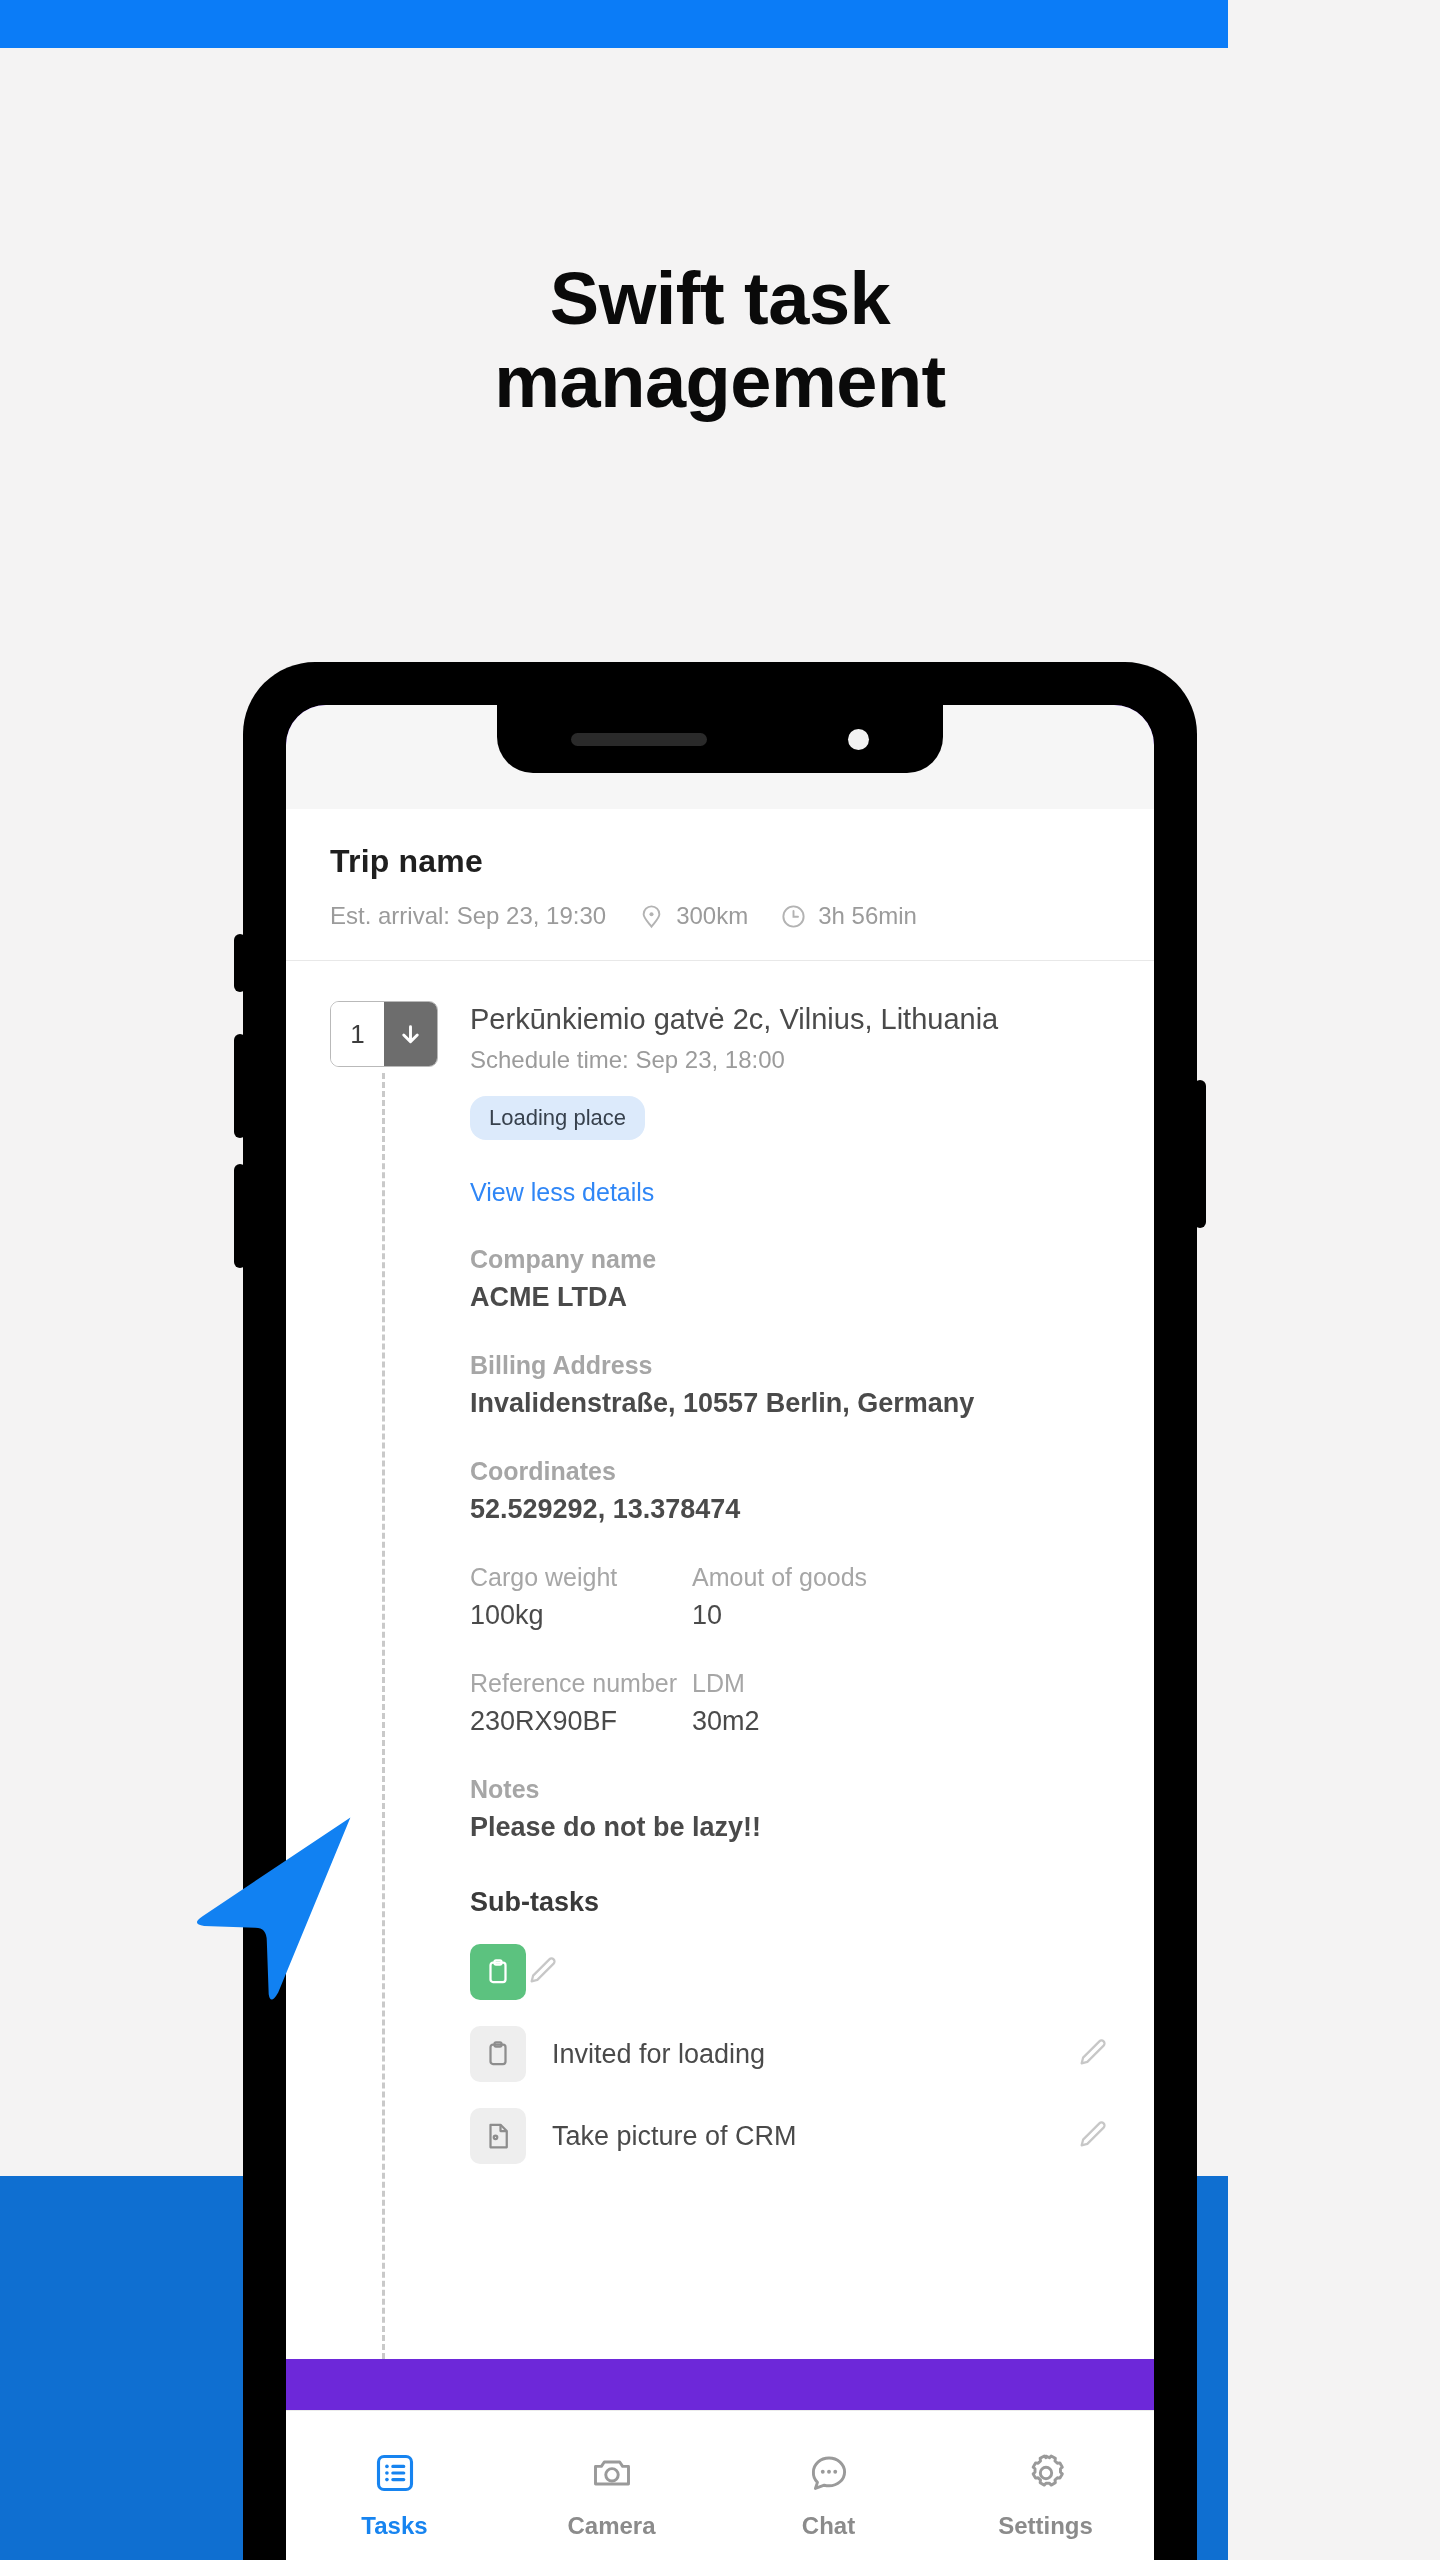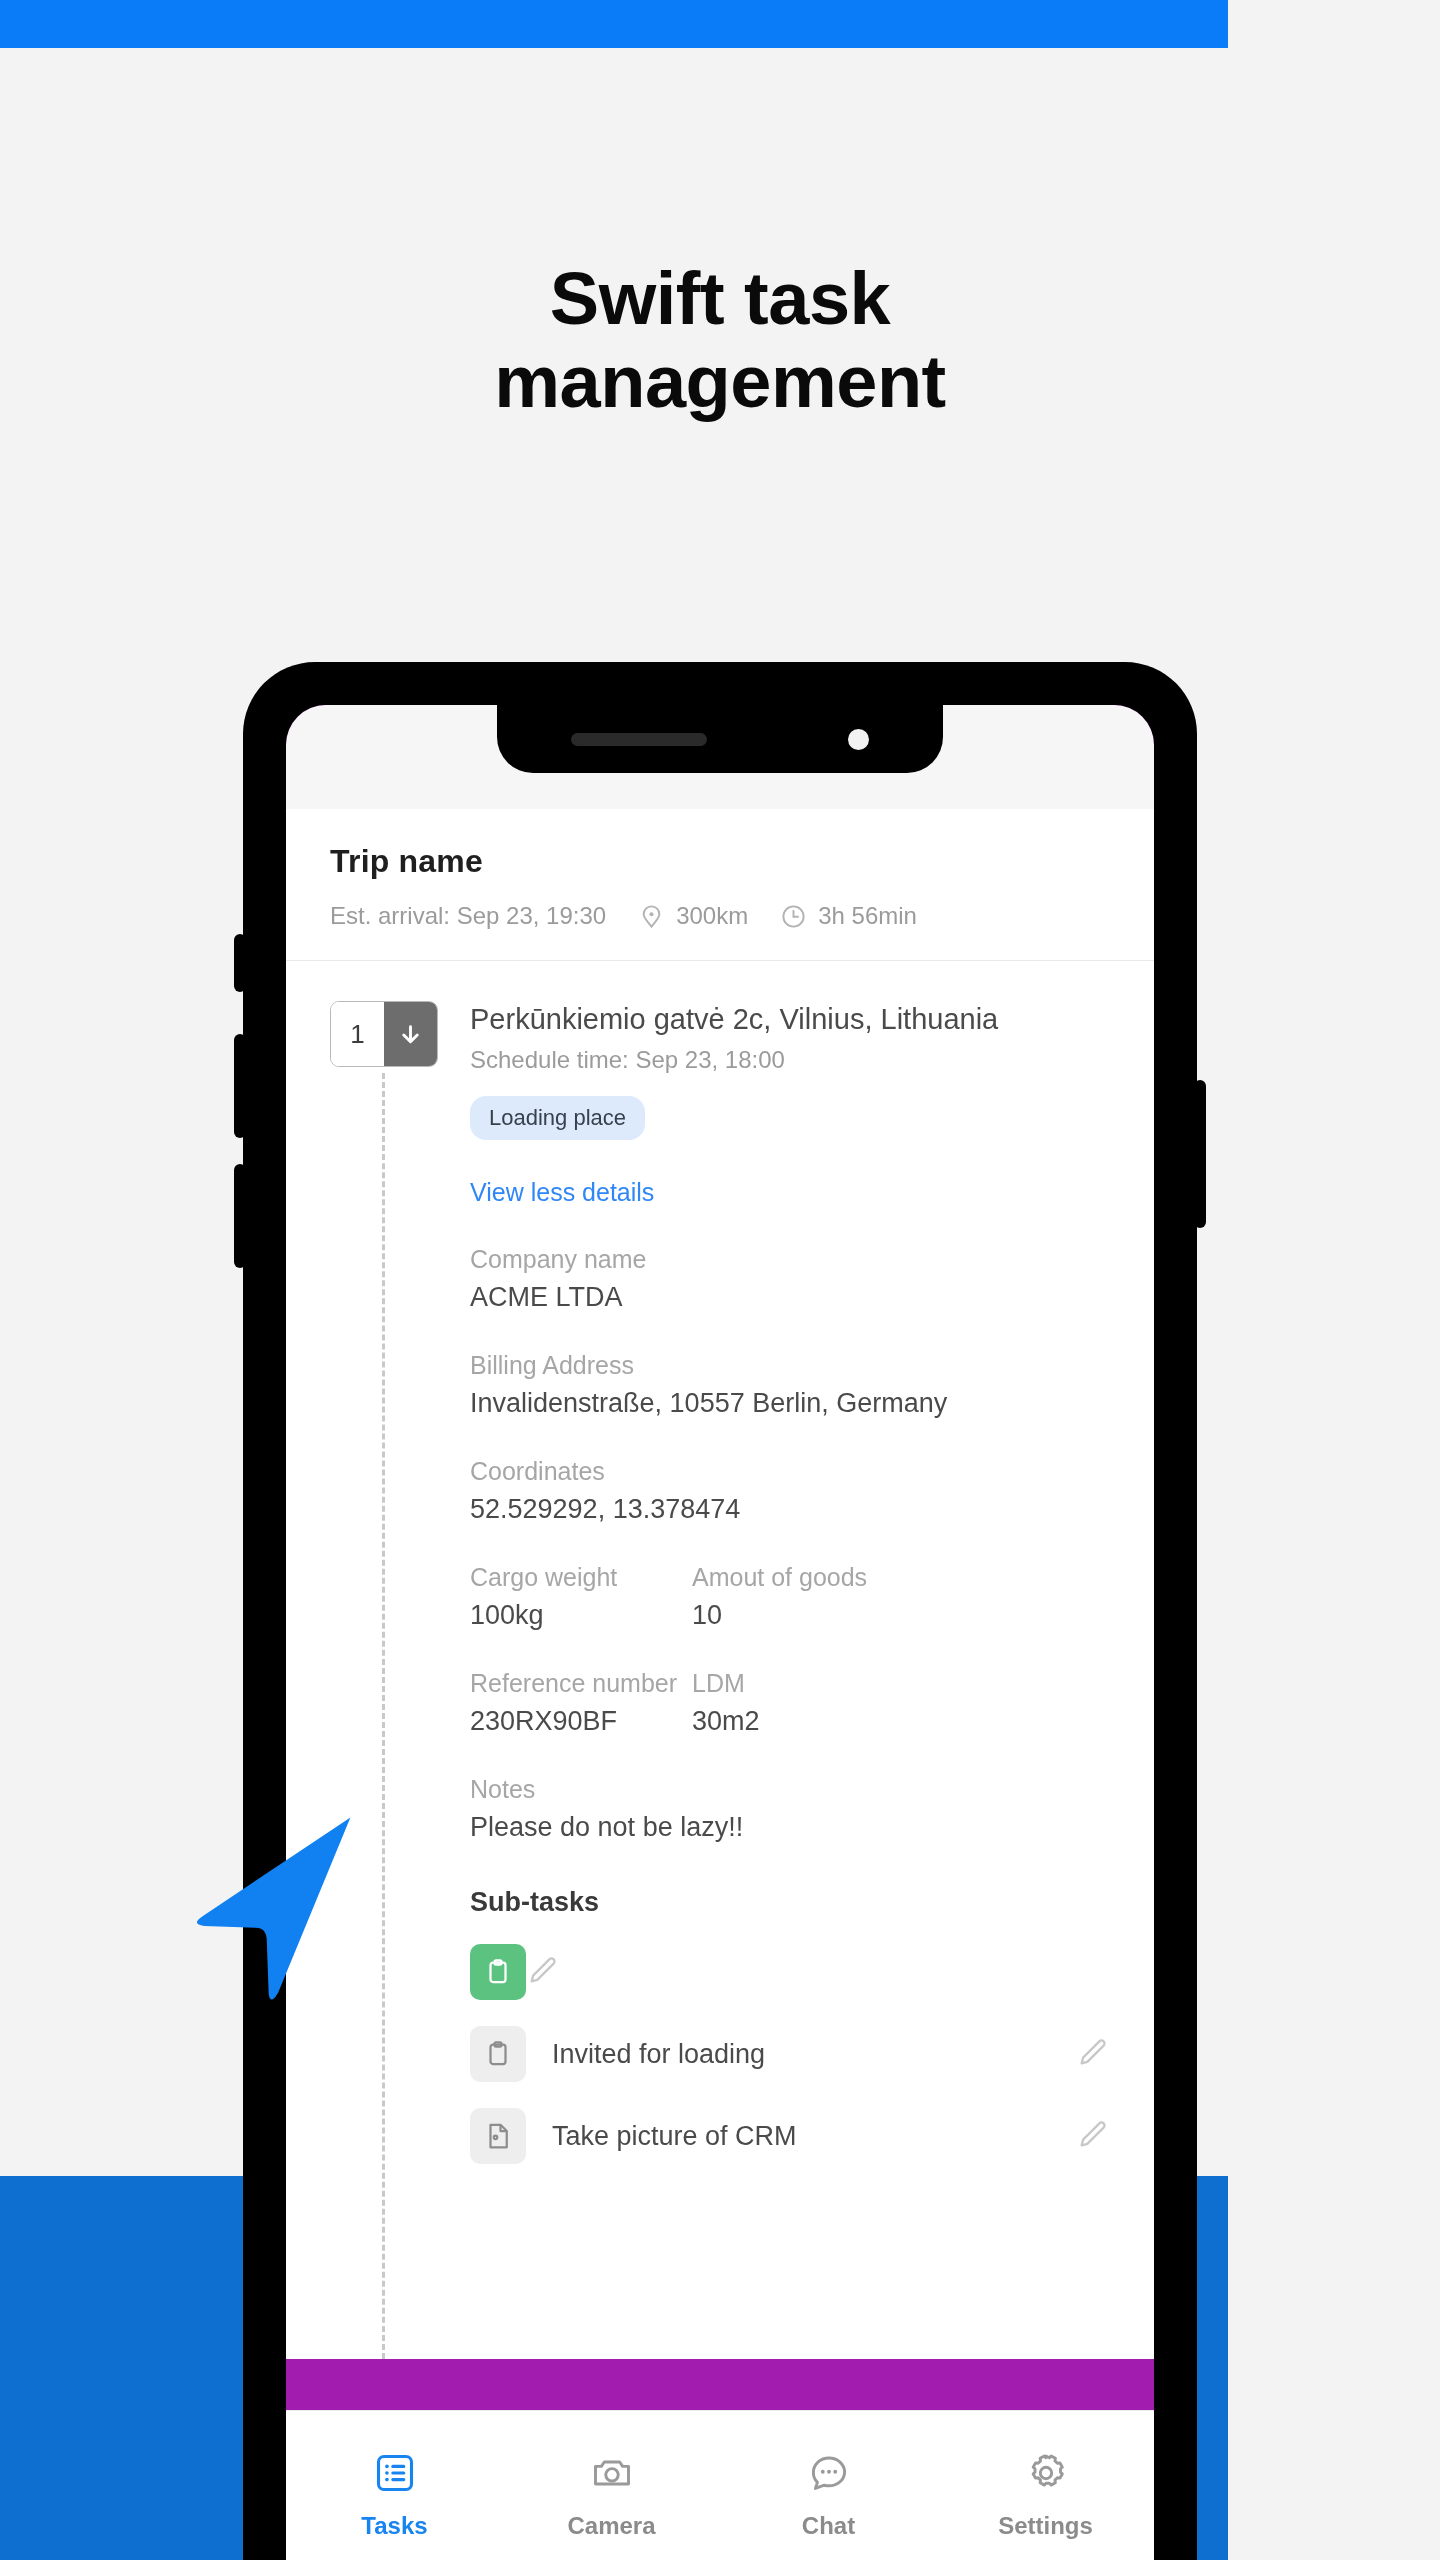--- a/index.html
+++ b/index.html
@@ -42,21 +42,21 @@
     position:absolute; background:#000; border-radius:6px;
   }
   .btn-mute { left:-9px; top:272px; width:12px; height:58px; }
   .btn-vup  { left:-9px; top:372px; width:12px; height:104px; }
   .btn-vdn  { left:-9px; top:502px; width:12px; height:104px; }
   .btn-pwr  { right:-9px; top:418px; width:12px; height:148px; }
 
   .screen {
     position:absolute; left:43px; top:43px;
     width:868px; height:1855px;
-    background:#a21caf;
+    background:#6d28d9;
     border-radius:40px 40px 0 0;
     overflow:hidden;
   }
   .notch {
     position:absolute; left:50%; transform:translateX(-50%); top:0;
     width:446px; height:68px;
     background:#000;
     border-radius:0 0 36px 36px;
     z-index:20;
   }
@@ -118,21 +118,21 @@
   .task-content { margin-left:32px; flex:1; min-width:0; }
   .addr { font-size:29px; color:#4a4a4a; line-height:1.25; }
   .sched { margin-top:9px; font-size:24px; color:#9b9b9b; }
   .badge-wrap { margin-top:22px; }
   .badge {
     display:inline-block; padding:9px 19px; border-radius:16px;
     background:#dceafb; color:#37414d; font-size:22px; font-weight:normal;
   }
   .link { margin-top:38px; font-size:25px; color:#2f86f6; }
 
-  .field { margin-top:38px; }
+  .field { margin-top:38px;font-weight:bold; }
   .field-label { font-size:25px; color:#a6a6a6; }
   .field-value { margin-top:8px; font-size:27px; color:#4a4a4a; }
 
   .field-pair { display:flex; margin-top:38px; }
   .field-pair > div { flex:1; }
   .field-pair > div:first-child { flex:0 0 222px; }
 
   .subtasks-title { margin-top:44px; font-size:27px; font-weight:bold; color:#3a3a3a; }
   .subtask {
     display:flex; align-items:center; margin-top:26px;

